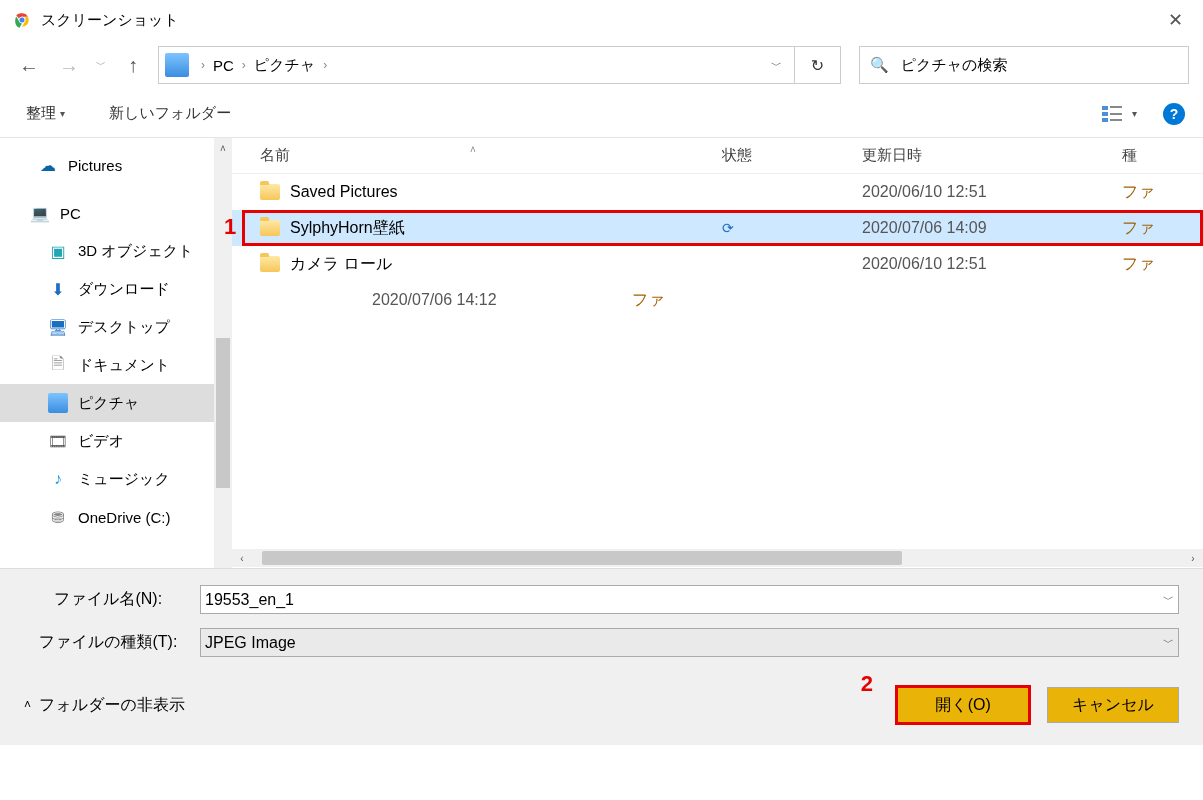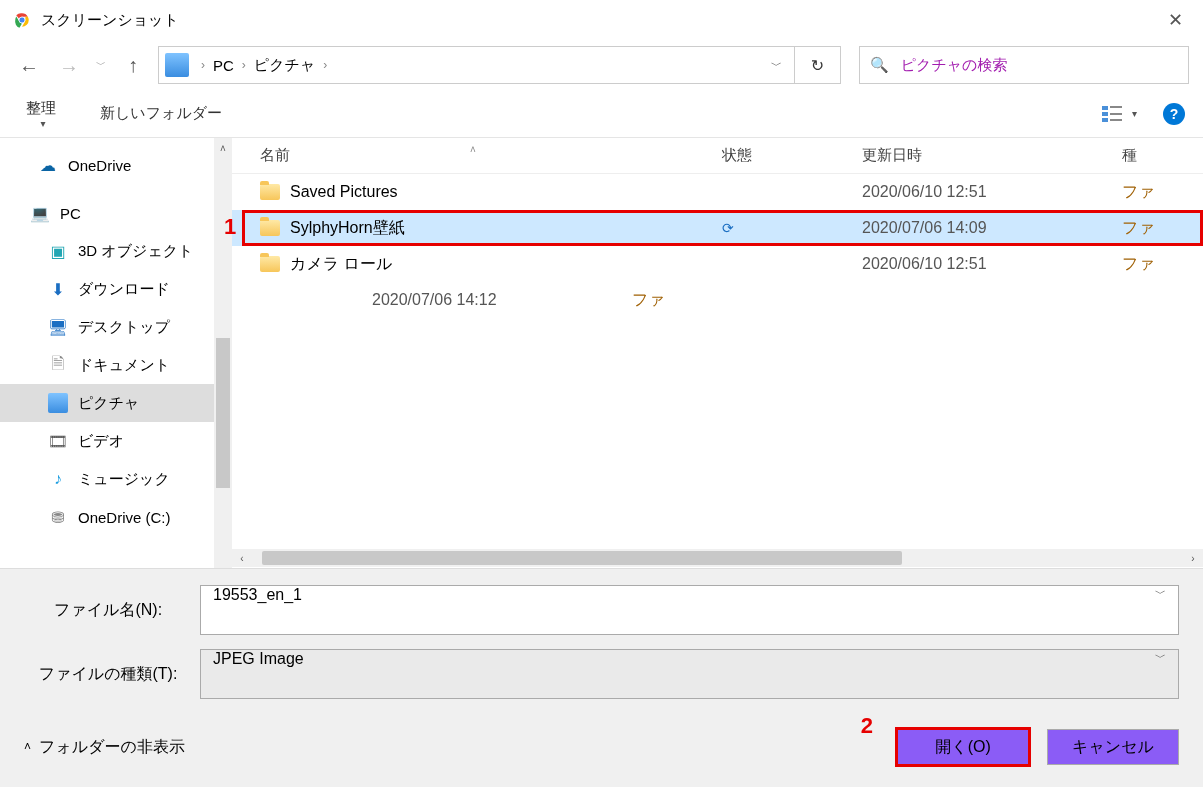--- a/index.html
+++ b/index.html
@@ -19,25 +19,25 @@
   .nav-sep { color:#999; font-size:10px; padding:0 2px;}
   .breadcrumb-wrap { flex: 1; display:flex; align-items:center; height: 38px; border:1px solid #ccc; background:#fff; }
   .crumb-icon { width: 24px; height:24px; margin: 0 6px; background: linear-gradient(#7fc3ff,#3a8de0); border-radius:2px; display:inline-block; }
   .crumb-sep { color:#888; font-size:12px; padding:0 6px; }
   .crumb { color:#000; font-size:15px; padding:0 2px; }
   .crumb-fill { flex:1; }
   .crumb-drop { color:#555; font-size:11px; padding:0 12px; }
   .refresh { width:46px; height:38px; border-left:1px solid #ccc; display:flex; align-items:center; justify-content:center; color:#333; font-size:16px;}
   .search-box { width: 330px; height:38px; border:1px solid #ccc; display:flex; align-items:center; padding:0 10px; color:#777; margin-left:8px;}
   .search-box .mag { margin-right:12px; color:#888; font-size:15px;}
-  .search-box .ph { color:#a21caf; }
+  .search-box .ph { color:#000000; }
 
   
   .toolbar { height: 48px; display:flex; align-items:center; padding: 0 18px; border-bottom:1px solid #e5e5e5; background:#fff; }
-  .tb-item { display:flex; align-items:center; color:#333; font-size:15px; padding: 4px 8px; flex-direction: column; }
+  .tb-item { display:flex; align-items:center; color:#333; font-size:15px; padding: 4px 8px; }
   .tb-item .dd { font-size:10px; color:#555; margin-left:4px; }
   .tb-gap { width: 28px; }
   .tb-spacer { flex:1; }
   .view-icon { display:flex; gap:2px; padding:4px 6px; align-items:center;}
   .help-icon { width:22px; height:22px; border-radius:50%; background:#0078d7; color:#fff; display:flex; align-items:center; justify-content:center; font-size:14px; font-weight:bold; margin-left:20px;}
 
   
   .main { display:flex; height: 430px; }
   .sidebar { width: 232px; position:relative; }
   .sidebar-scroll-up { position:absolute; right:0; top:0; width:18px; height:20px; background:#f0f0f0; display:flex; align-items:center; justify-content:center; font-size:10px; color:#555;}
@@ -80,30 +80,30 @@
   
   .list-hscroll { height:20px; display:flex; align-items:center; }
   .hs-btn { width:20px; height:18px; background:#f0f0f0; display:flex; align-items:center; justify-content:center; font-size:10px; color:#555;}
   .hs-track { flex:1; height:18px; background:#f0f0f0; position:relative;}
   .hs-thumb { position:absolute; left:10px; top:2px; height:14px; width:640px; background:#c8c8c8; border-radius:2px;}
 
   
   .fname-area { padding: 16px 24px 0 24px; background:#f0f0f0; border-top:1px solid #ddd; display:flex; flex-direction:column; gap:14px;}
   .fname-line { display:flex; align-items:center; gap:8px; }
   .fname-label { width: 168px; text-align:center; font-size:16px; color:#000;}
-  .fname-input { flex:1; height:50px; border:1px solid #aaa; background:#fff; display:flex; justify-content:space-between; padding:0 12px; font-size:16px;}
+  .fname-input { flex:1; height:29px; border:1px solid #aaa; background:#fff; display:flex; align-items:center; justify-content:space-between; padding:0 4px; font-size:16px;}
   .fname-input.combo { background:#eaeaea; }
   .fname-input .dd { font-size:11px; color:#555;}
 
   
   .footer { background:#f0f0f0; padding: 30px 24px 22px 24px; display:flex; align-items:center; position:relative;}
   .hide-folders { display:flex; align-items:center; gap:8px; font-size:16px; color:#000;}
   .hide-folders .caret { font-size:12px;}
   .foot-spacer { flex:1; }
-  .btn { min-width:132px; height:36px; border:1px solid #aaa; background:#8b5cf6; display:flex; align-items:center; justify-content:center; font-size:16px; margin-left:18px; padding:0 18px; position:relative;}
+  .btn { min-width:132px; height:36px; border:1px solid #aaa; background:#eab308; display:flex; align-items:center; justify-content:center; font-size:16px; margin-left:18px; padding:0 18px; position:relative;}
   .btn.primary-box { outline:3px solid #e60000; outline-offset:-1px;}
 
   .sidebar-vscroll { position:absolute; right:0; top:20px; bottom:0; width:18px; background:#f0f0f0;}
   .sidebar-vscroll .thumb { position:absolute; left:2px; top:180px; width:14px; height:150px; background:#c8c8c8;}
 </style>
 </head>
 <body>
 
 <div class="titlebar">
   <span class="chrome-icon">
@@ -169,21 +169,21 @@
   <div class="help-icon">?</div>
 </div>
 
 <div class="main">
 
   <div class="sidebar">
     <div class="sidebar-scroll-up">˄</div>
     <div class="tree">
       <div class="tree-node">
         <span class="tree-icon ic-onedrive">☁</span>
-        <span>OneDrive</span>
+        <span>Pictures</span>
       </div>
       <div style="height:10px"></div>
       <div class="tree-node" style="padding-left:30px">
         <span class="tree-icon ic-pc">💻</span>
         <span>PC</span>
       </div>
       <div class="tree-node child">
         <span class="tree-icon ic-folder3d">▣</span>
         <span>3D オブジェクト</span>
       </div>

